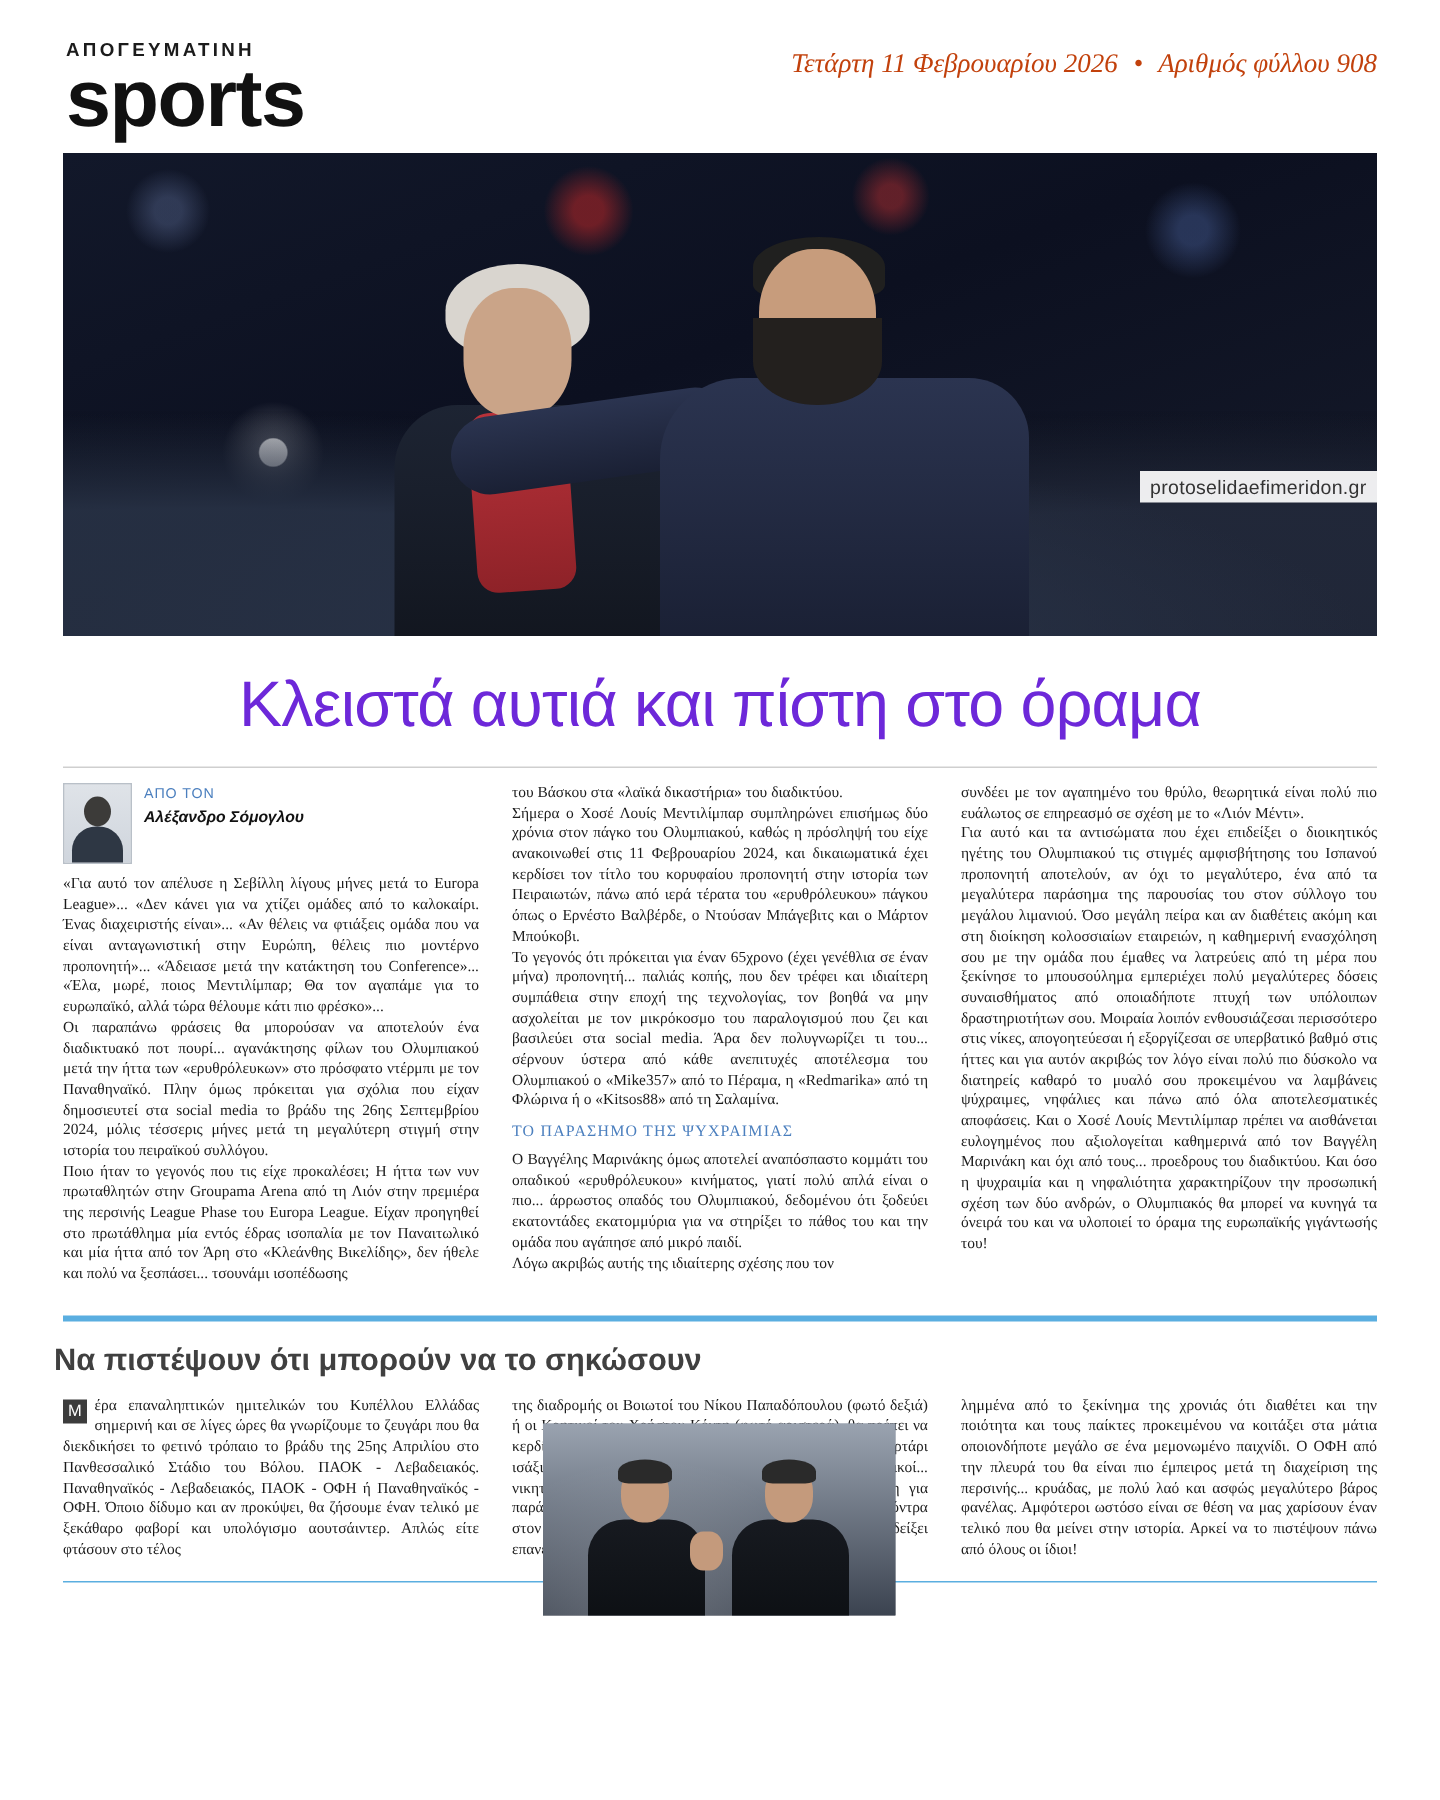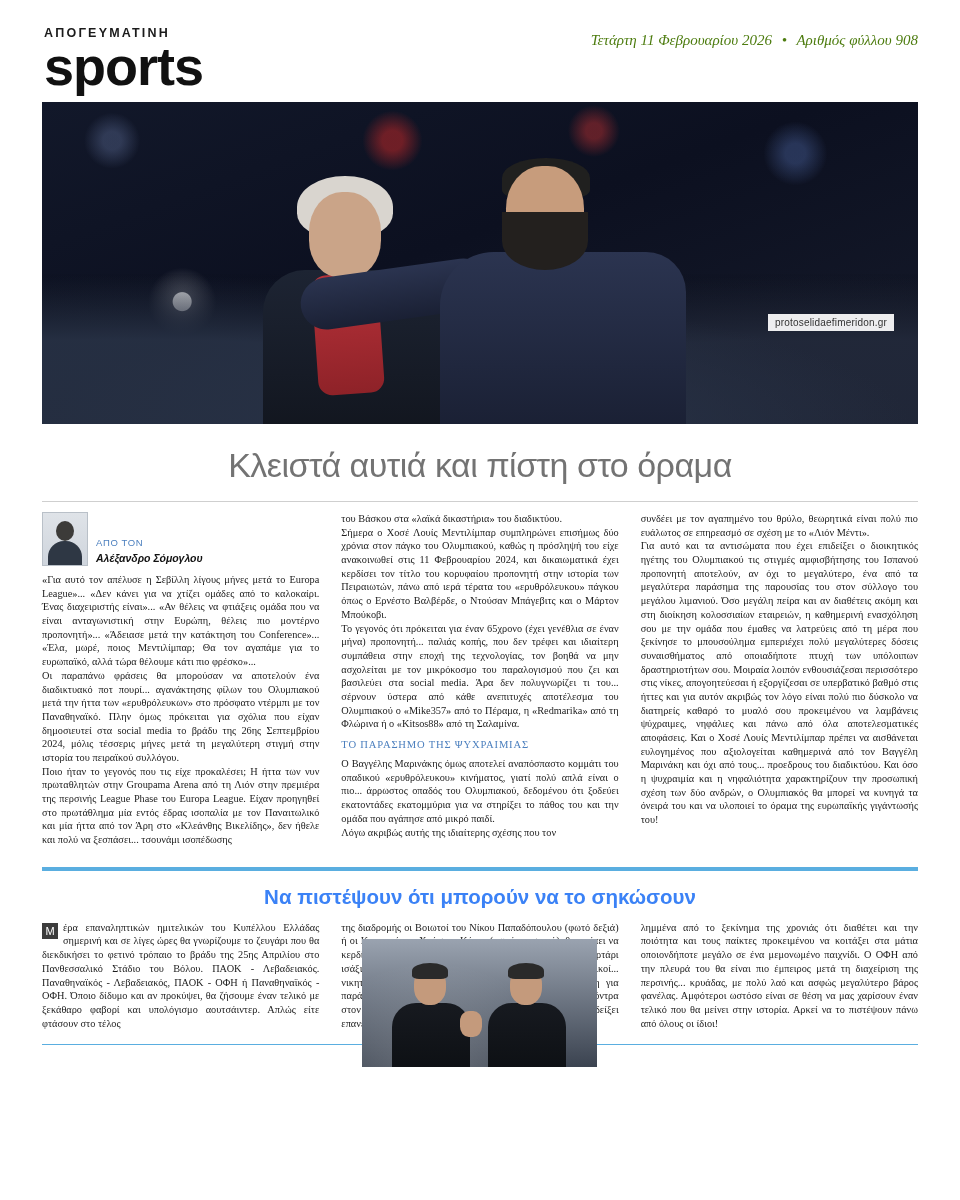--- a/index.html
+++ b/index.html
@@ -51,22 +51,22 @@
     letter-spacing: -1px;
     margin-top: 1px;
     color: #111;
   }
   .mast-right {
     position: absolute;
     right: 6px;
     top: 32px;
     font-family: "Liberation Serif", serif;
     font-style: italic;
-    font-size: 15px;
-    color: #4d7c0f;
+    font-size: 18px;
+    color: #c2410c;
     white-space: nowrap;
   }
   .mast-right .dot {
     display: inline-block;
     margin: 0 6px;
   }
 
   
   .hero {
     position: relative;
@@ -157,39 +157,39 @@
   }
   .fig-b .arm {
     position: absolute; left: -140px; top: 112px;
     width: 190px; height: 52px;
     background: linear-gradient(180deg, #2b3450, #1a2034);
     border-radius: 26px;
     transform: rotate(-8deg);
   }
   .watermark {
     position: absolute;
-    right: 24px;
+    right: 0;
     top: 212px;
     background: rgba(255,255,255,0.92);
     color: #333;
     font-family: "Liberation Sans", sans-serif;
-    font-size: 10px;
+    font-size: 13px;
     padding: 3px 7px;
     letter-spacing: 0.2px;
   }
 
   
   .headline {
     text-align: center;
     font-family: "Liberation Sans", sans-serif;
     font-weight: 400;
-    font-size: 34px;
+    font-size: 43px;
     letter-spacing: -0.5px;
     margin: 22px 0 0 0;
-    color: #737373;
+    color: #6d28d9;
   }
   .standfirst {
     text-align: center;
     font-family: "Liberation Sans", sans-serif;
     font-size: 15.2px;
     line-height: 1.42;
     color: #1a1a1a;
     margin: 16px 64px 0 64px;
   }
 
@@ -204,21 +204,21 @@
     column-gap: 22px;
     margin: 10px 6px 0 6px;
   }
   .col { font-size: 10.3px; line-height: 1.33; text-align: justify; color: #1b1b1b; }
   .col p { margin: 0 0 0 0; }
 
   .byline {
     display: flex;
     gap: 8px;
     margin-bottom: 7px;
-    align-items: flex-end;
+    align-items: flex-start;
   }
   .avatar {
     width: 44px; height: 52px;
     background: linear-gradient(180deg,#dfe3e8 0%, #cfd5dd 100%);
     border: 1px solid #b9c0c8;
     position: relative;
     flex: 0 0 auto;
   }
   .avatar .a-head {
     position: absolute; left: 13px; top: 8px;
@@ -253,25 +253,24 @@
     margin: 7px 0 5px 0;
   }
 
   
   .band {
     margin: 20px 6px 0 6px;
     height: 4px;
     background: #5aaee0;
   }
   .sub-headline {
-    text-align: center;
     font-family: "Liberation Sans", sans-serif;
     font-size: 20.5px;
     margin: 14px 0 12px 0;
-    color: #3b82f6;
+    color: #404040;
   }
   .cols2 {
     display: grid;
     grid-template-columns: 1fr 1fr 1fr;
     column-gap: 22px;
     margin: 0 6px;
     position: relative;
   }
   .dropcap {
     float: left;

